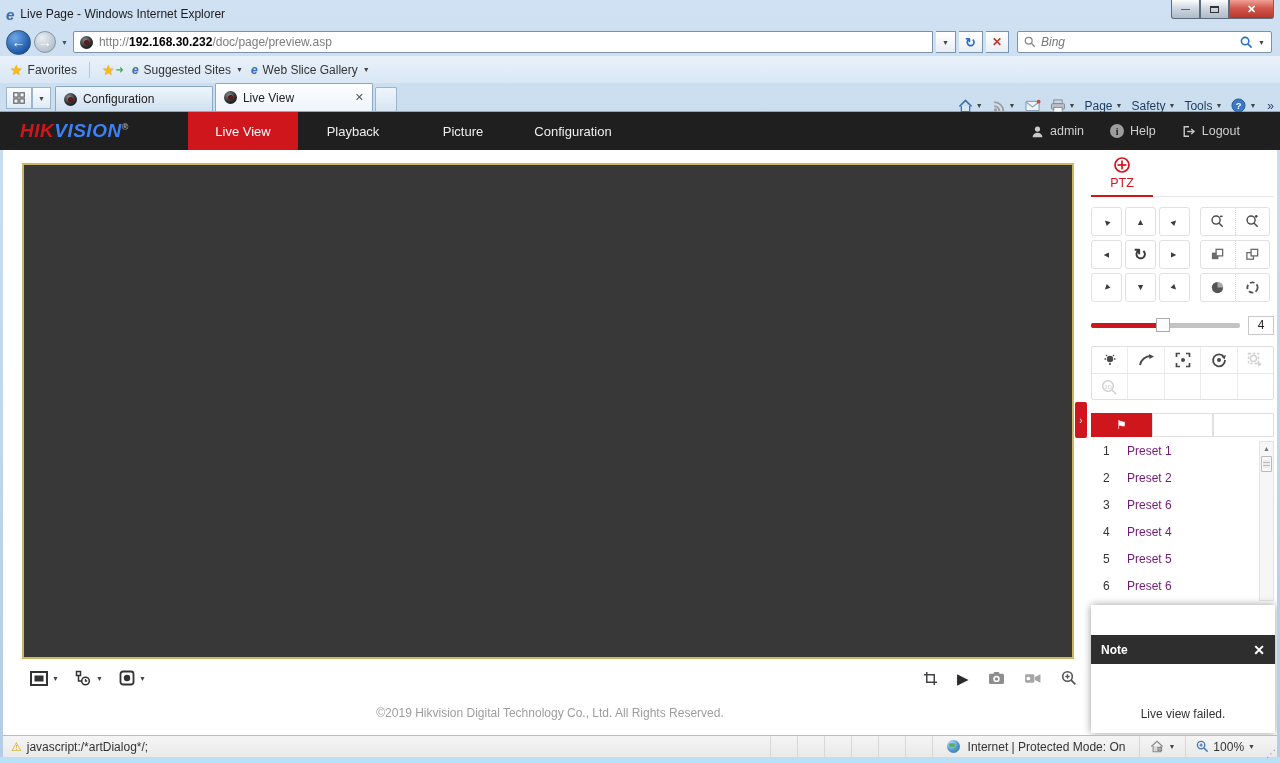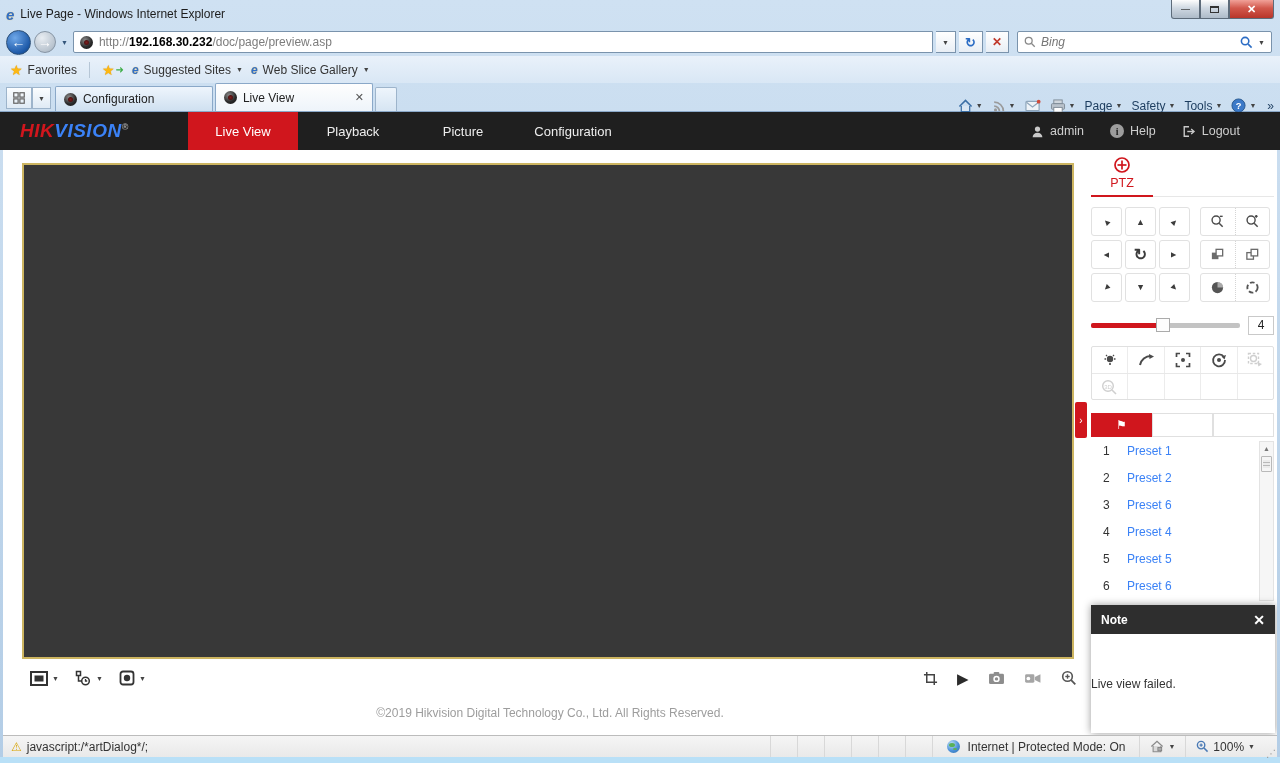--- a/index.html
+++ b/index.html
@@ -102,31 +102,31 @@
   .fn-row { display:flex; height:26px; }
   .fn-row + .fn-row { border-top:1px solid #e8e8e8; }
   .fn-cell { flex:1; display:flex; align-items:center; justify-content:center; cursor:pointer; }
   .fn-cell + .fn-cell { border-left:1px solid #ececec; }
   .preset-tabs { display:flex; margin-top:13px; height:24px; }
   .ptab { width:61px; display:flex; align-items:center; justify-content:center; border:1px solid #e0e0e0; background:#fff; cursor:pointer; }
   .ptab.active { background:#d0161d; border-color:#d0161d; color:#fff; font-size:12px; }
   .preset-list { position:relative; height:168px; overflow:hidden; }
   .preset-row { display:flex; align-items:center; height:27px; padding-left:12px; cursor:pointer; }
   .preset-num { width:24px; color:#333; }
-  .preset-label { color:#3b82f6; }
+  .preset-label { color:#701a75; }
   .pscroll { position:absolute; right:0; top:4px; width:15px; height:160px; background:#f6f6f6; border:1px solid #e3e3e3; }
   .pscroll-up { display:block; text-align:center; font-size:7px; color:#777; padding-top:3px; }
   .pscroll-thumb { margin:4px auto 0; width:11px; height:16px; background:#ececec; border:1px solid #b9b9b9; border-radius:1px;
     background-image:repeating-linear-gradient(#ececec 0 2px, #b9b9b9 2px 3px); background-clip:content-box; padding:3px 1px; cursor:pointer; }
 
   
   .note-dialog { position:absolute; left:1088px; top:455px; width:184px; height:128px; background:#fff; box-shadow:0 0 8px rgba(0,0,0,.4); z-index:20; }
-  .note-header { height:29px; background:#2e2e2e; color:#fff; display:flex; align-items:center; padding:0 10px; font-weight:bold; }
+  .note-header { height:29px; background:#2e2e2e; color:#fff; display:flex; align-items:center; padding:0 10px; font-weight:bold;margin-top:30px; }
   .note-close { margin-left:auto; color:#fff; font-size:14px; font-weight:bold; cursor:pointer; }
-  .note-body { height:99px; display:flex; align-items:center; color:#333; }
+  .note-body { height:99px; display:flex; align-items:center; justify-content:center; color:#333; }
 
   
   .statusbar { height:22px; margin:0 3px; background:linear-gradient(#f5f5f5,#e9e9e9); border-top:1px solid #bcbcbc; display:flex; align-items:center; color:#333; }
   .sb-left { display:flex; align-items:center; gap:5px; padding:0 8px; flex:1; }
   .warn-glyph { color:#d9a400; font-size:12px; }
   .sb-cells { display:flex; height:100%; }
   .sb-cell { width:27px; height:100%; border-left:1px solid #d8d8d8; }
   .sb-zone { display:flex; align-items:center; gap:8px; padding:0 14px; border-left:1px solid #d8d8d8; height:100%; }
   .sb-icon-cell { display:flex; align-items:center; gap:4px; padding:0 10px; border-left:1px solid #d8d8d8; height:100%; cursor:pointer; }
   .globe { width:13px; height:13px; border-radius:50%; background:radial-gradient(circle at 35% 30%, #bfe0f7, #4a90d9 55%, #2f6ea8); position:relative; flex:none; }

